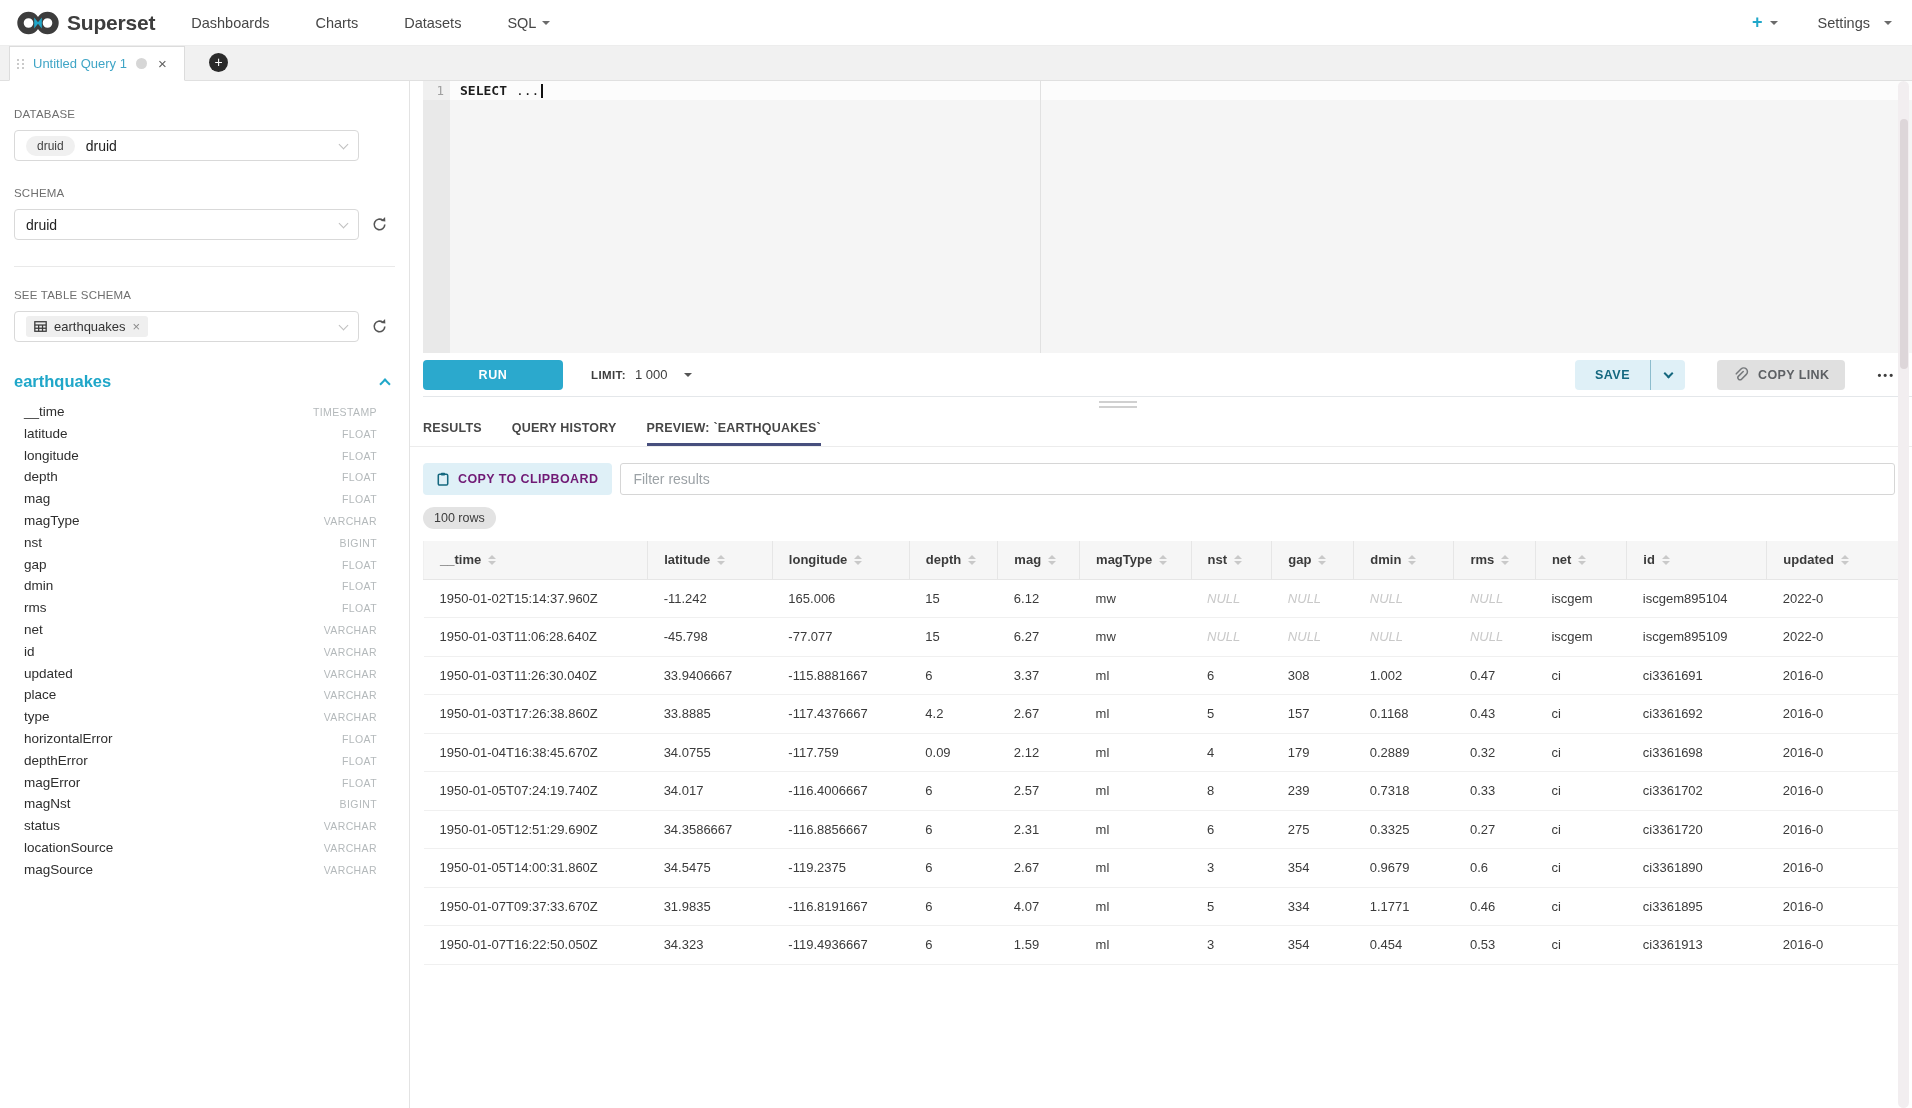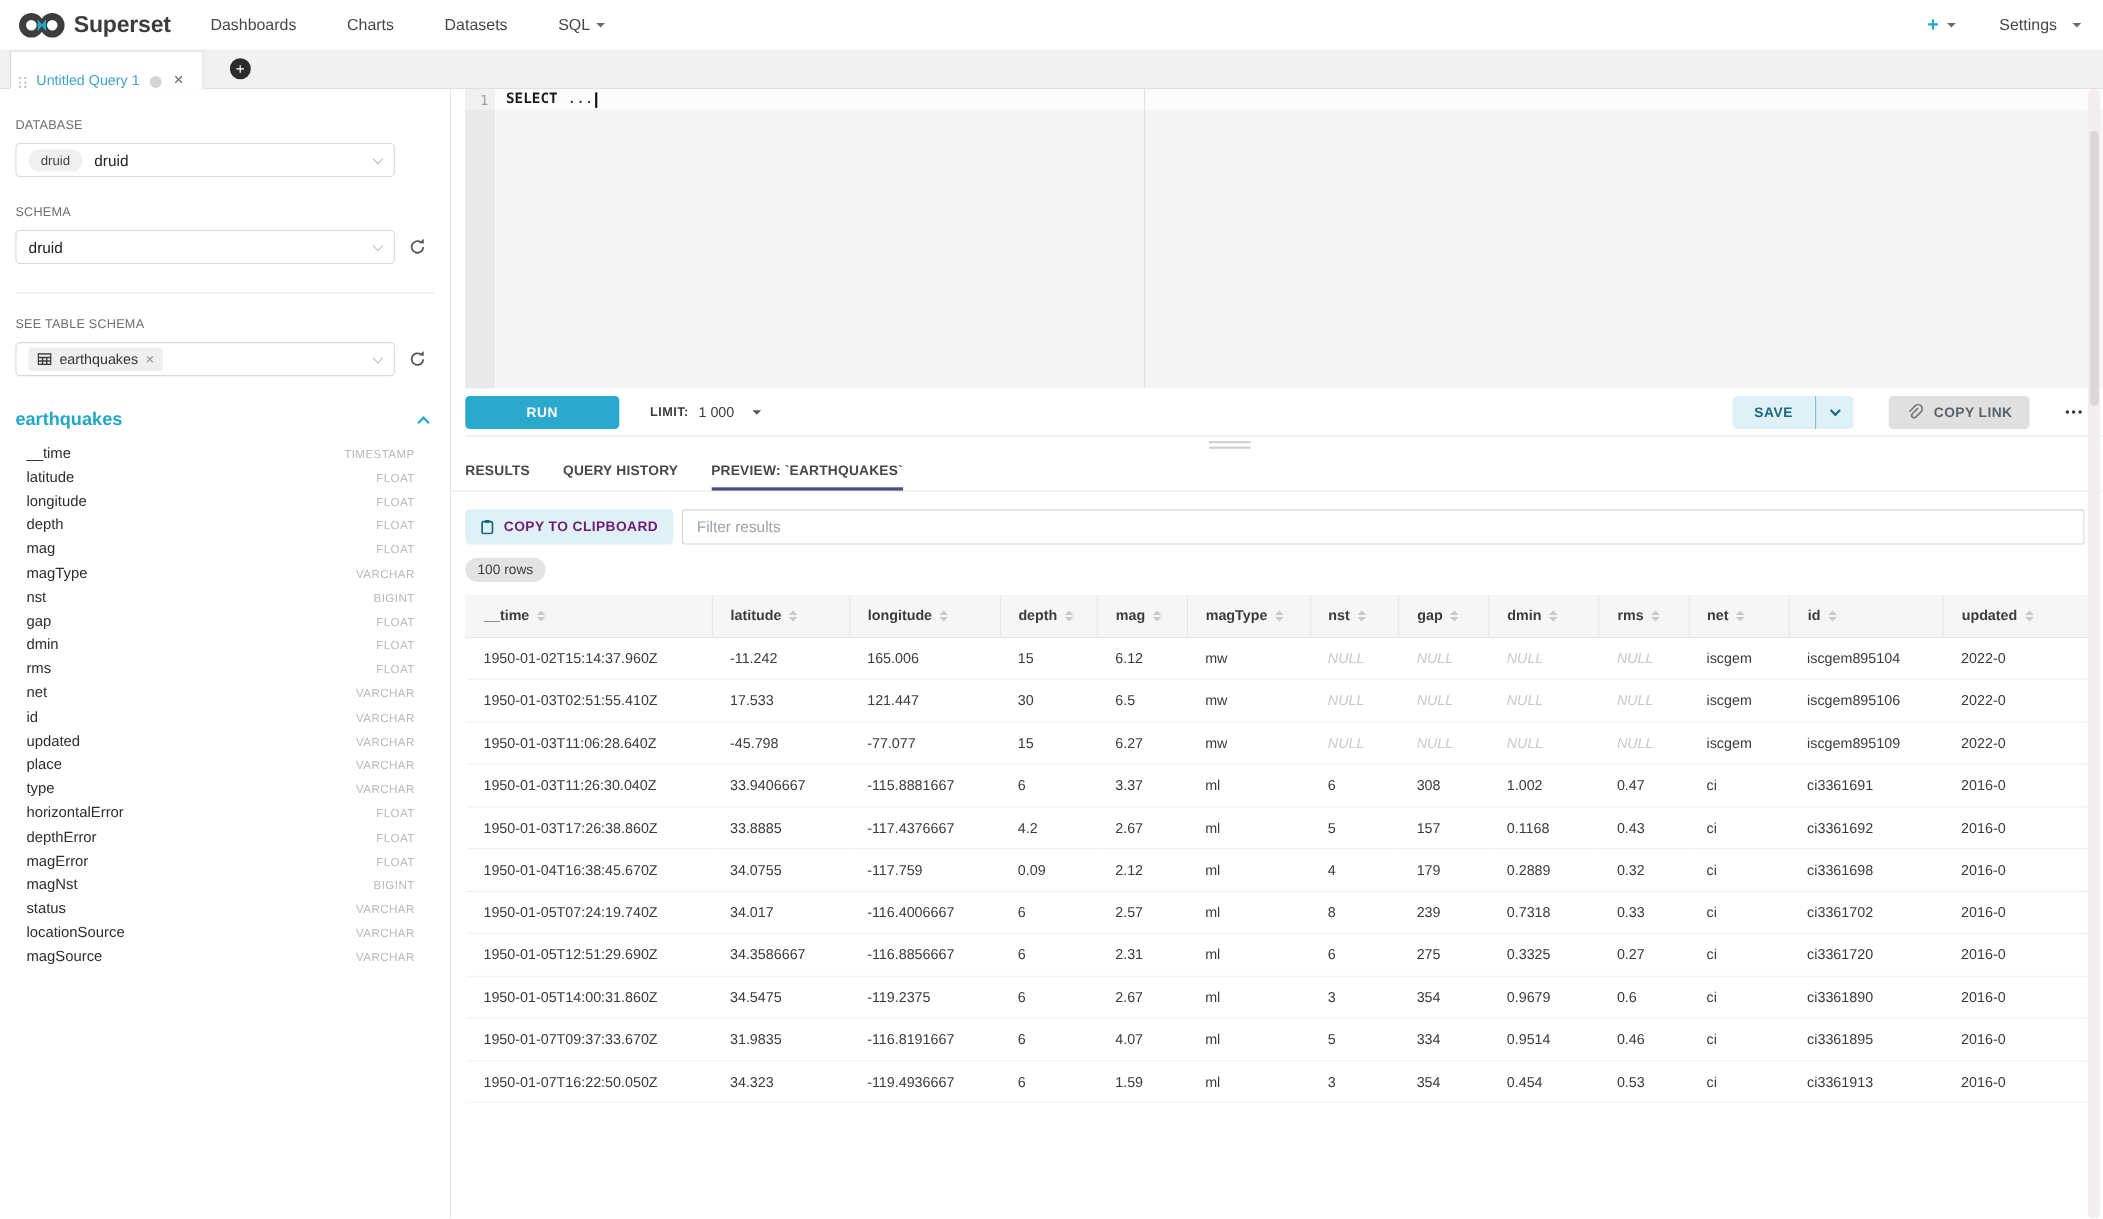--- a/index.html
+++ b/index.html
@@ -18,21 +18,21 @@
   .navbar-right { margin-left:auto; display:flex; align-items:center; }
   .plus-glyph { color:#20a7c9; font-size:18px; font-weight:bold; }
   .navbar-right .caret-tri { margin-left:7px; }
   .settings-item { font-size:14.5px; color:#474747; margin-left:40px; display:flex; align-items:center; gap:7px; cursor:pointer; }
 
   
   .tabstrip { height:35px; background:#f1f1f1; border-bottom:1px solid #e0e0e0;
               display:flex; align-items:flex-end; padding-left:9px; }
   .qtab { position:relative; z-index:2; width:176px; height:35px; margin-bottom:-1px;
           background:#fff; border:1px solid #dcdcdc; border-bottom:1px solid #fff;
-          display:flex; align-items:flex-end; gap:9px; padding:0 7px; cursor:pointer; }
+          display:flex; align-items:center; gap:9px; padding:0 7px; cursor:pointer; }
   .drag-dots { display:grid; grid-template-columns:2px 2px; gap:2px 3px; }
   .drag-dots i { width:2px; height:2px; border-radius:50%; background:#b9b9b9; }
   .qtab-title { color:#3fa5c6; font-size:13px; white-space:nowrap; overflow:hidden; }
   .state-dot { width:11px; height:11px; border-radius:50%; background:#d6d6d6; flex-shrink:0; }
   .qtab-close { color:#5f5f5f; font-size:15px; line-height:1; margin-left:2px; cursor:pointer; }
   .newtab-btn { width:19px; height:19px; border-radius:50%; background:#2b2b2b; color:#fff;
                 font-size:14px; line-height:17px; text-align:center; border:none; margin:0 0 8px 24px; cursor:pointer; }
 
   
   .main { display:flex; height:1027px; }
@@ -577,35 +577,20 @@
               <td>mw</td>
               <td class="null">NULL</td>
               <td class="null">NULL</td>
               <td class="null">NULL</td>
               <td class="null">NULL</td>
               <td>iscgem</td>
               <td>iscgem895104</td>
               <td>2022-0</td>
             </tr>
             <tr>
-              <td>1950-01-03T02:51:55.410Z</td>
-              <td>17.533</td>
-              <td>121.447</td>
-              <td>30</td>
-              <td>6.5</td>
-              <td>mw</td>
-              <td class="null">NULL</td>
-              <td class="null">NULL</td>
-              <td class="null">NULL</td>
-              <td class="null">NULL</td>
-              <td>iscgem</td>
-              <td>iscgem895106</td>
-              <td>2022-0</td>
-            </tr>
-            <tr>
               <td>1950-01-03T11:06:28.640Z</td>
               <td>-45.798</td>
               <td>-77.077</td>
               <td>15</td>
               <td>6.27</td>
               <td>mw</td>
               <td class="null">NULL</td>
               <td class="null">NULL</td>
               <td class="null">NULL</td>
               <td class="null">NULL</td>
@@ -705,21 +690,21 @@
             </tr>
             <tr>
               <td>1950-01-07T09:37:33.670Z</td>
               <td>31.9835</td>
               <td>-116.8191667</td>
               <td>6</td>
               <td>4.07</td>
               <td>ml</td>
               <td>5</td>
               <td>334</td>
-              <td>0.9514</td>
+              <td>1.1771</td>
               <td>0.46</td>
               <td>ci</td>
               <td>ci3361895</td>
               <td>2016-0</td>
             </tr>
             <tr>
               <td>1950-01-07T16:22:50.050Z</td>
               <td>34.323</td>
               <td>-119.4936667</td>
               <td>6</td>

